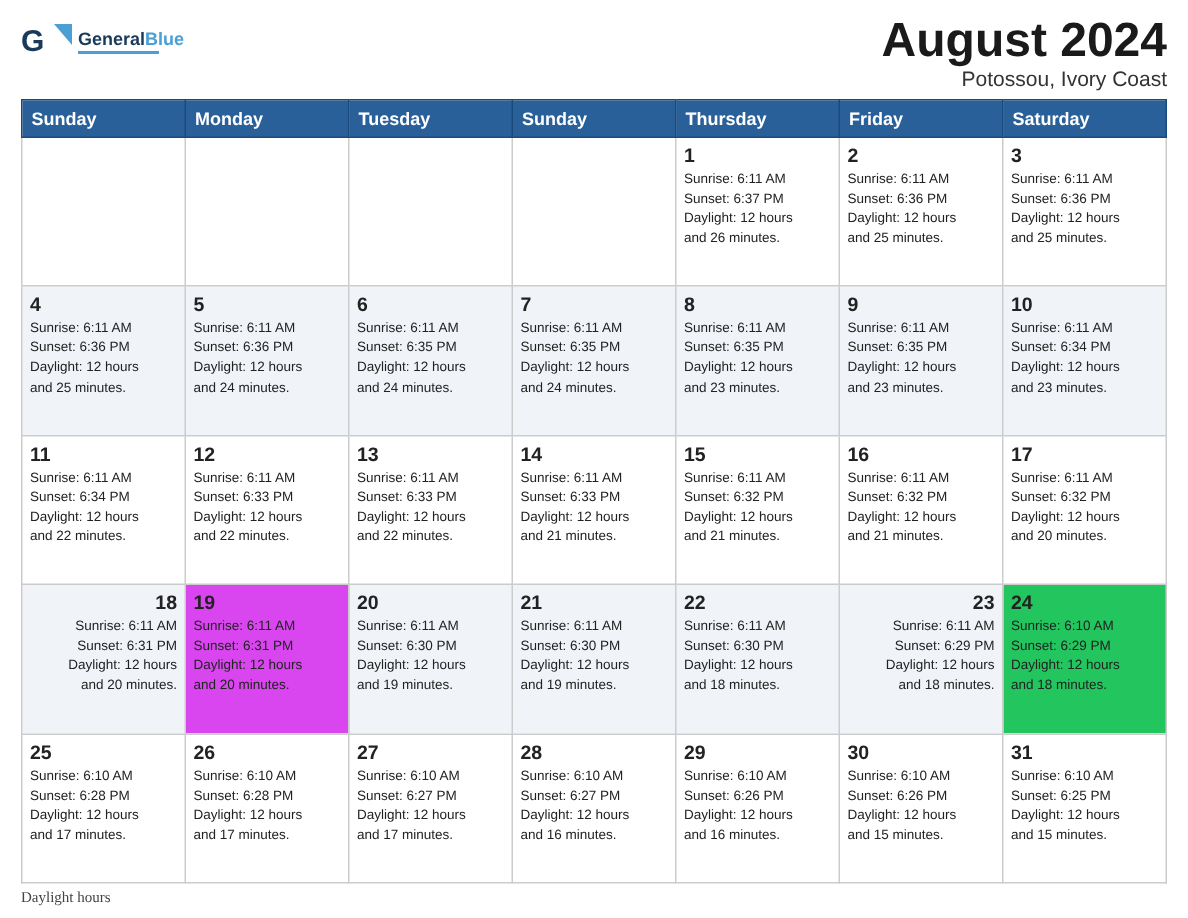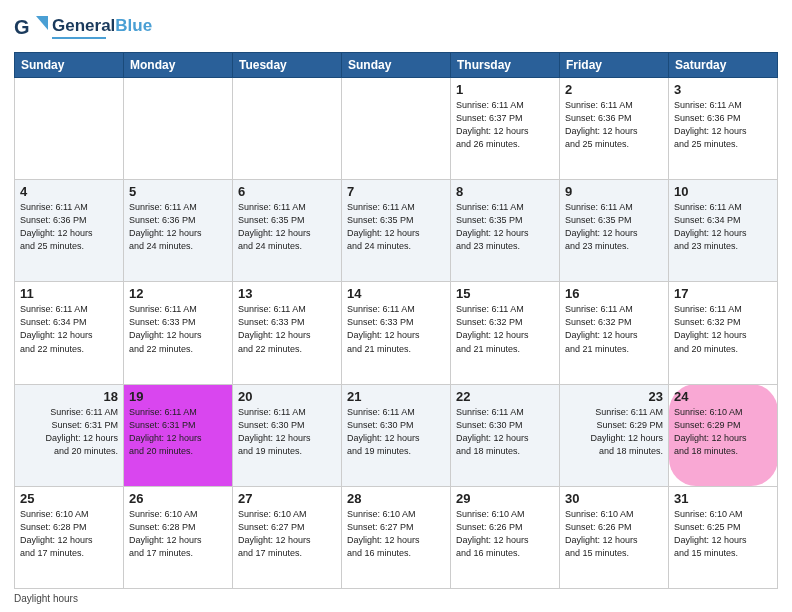--- a/index.html
+++ b/index.html
@@ -82,41 +82,46 @@
       line-height: 1.45;
       color: #222;
     }
     .empty {
       background: #fff !important;
     }
     .footer {
       margin-top: 4px;
       font-size: 10px;
       color: #444;
+      font-family: Liberation Serif, serif;
     }
   </style>
 </head>
 <body>
 
 <div class="page">
   <div class="header">
     <div class="logo">
       <div style="display:flex;align-items:center;gap:2px;">
         <svg width="36" height="36" viewBox="0 0 36 36">
           <rect x="0" y="0" width="36" height="36" fill="none"></rect>
           <text x="0" y="24" font-size="20" font-weight="bold" fill="#1a3a5c">G</text>
           <polygon points="22,6 34,6 34,20" fill="#4a9fd4"></polygon>
         </svg>
         <div>
-          <div style="font-size:17px;font-weight:bold;color:#1a3a5c;line-height:1.1;text-align:right;">
+          <div style="font-size:12px;font-weight:bold;color:#1a3a5c;line-height:1.1;text-align:right;">
             General<span style="color:#4a9fd4;">Blue</span>
           </div>
           <div style="height:2px;background:#4a9fd4;width:54px;margin-top:1px;"></div>
         </div>
       </div>
+    </div>
+    <div class="title-area">
+      <div class="month-year">August 2024</div>
+      <div class="location">Potossou, Ivory Coast</div>
     </div>
   </div>
 
   <table class="calendar">
     <thead>
       <tr>
       <th>Sunday</th>
           <th>Monday</th>
           <th>Tuesday</th>
           <th>Sunday</th>
@@ -291,21 +296,21 @@
 Daylight: 12 hours
 and 18 minutes.</div>
           </td>
           <td style="background: rgb(240, 244, 248); text-align: right;">
             <span class="day-num">23</span>
             <div class="day-info" style="white-space: pre-line;">Sunrise: 6:11 AM
 Sunset: 6:29 PM
 Daylight: 12 hours
 and 18 minutes.</div>
           </td>
-          <td style="background: #f9a8d4; border-radius: 27px;">
+          <td style="background: #22c55e;">
             <span class="day-num">24</span>
             <div class="day-info" style="white-space: pre-line;">Sunrise: 6:10 AM
 Sunset: 6:29 PM
 Daylight: 12 hours
 and 18 minutes.</div>
           </td>
         </tr>
         <tr>
           <td>
             <span class="day-num">25</span>

